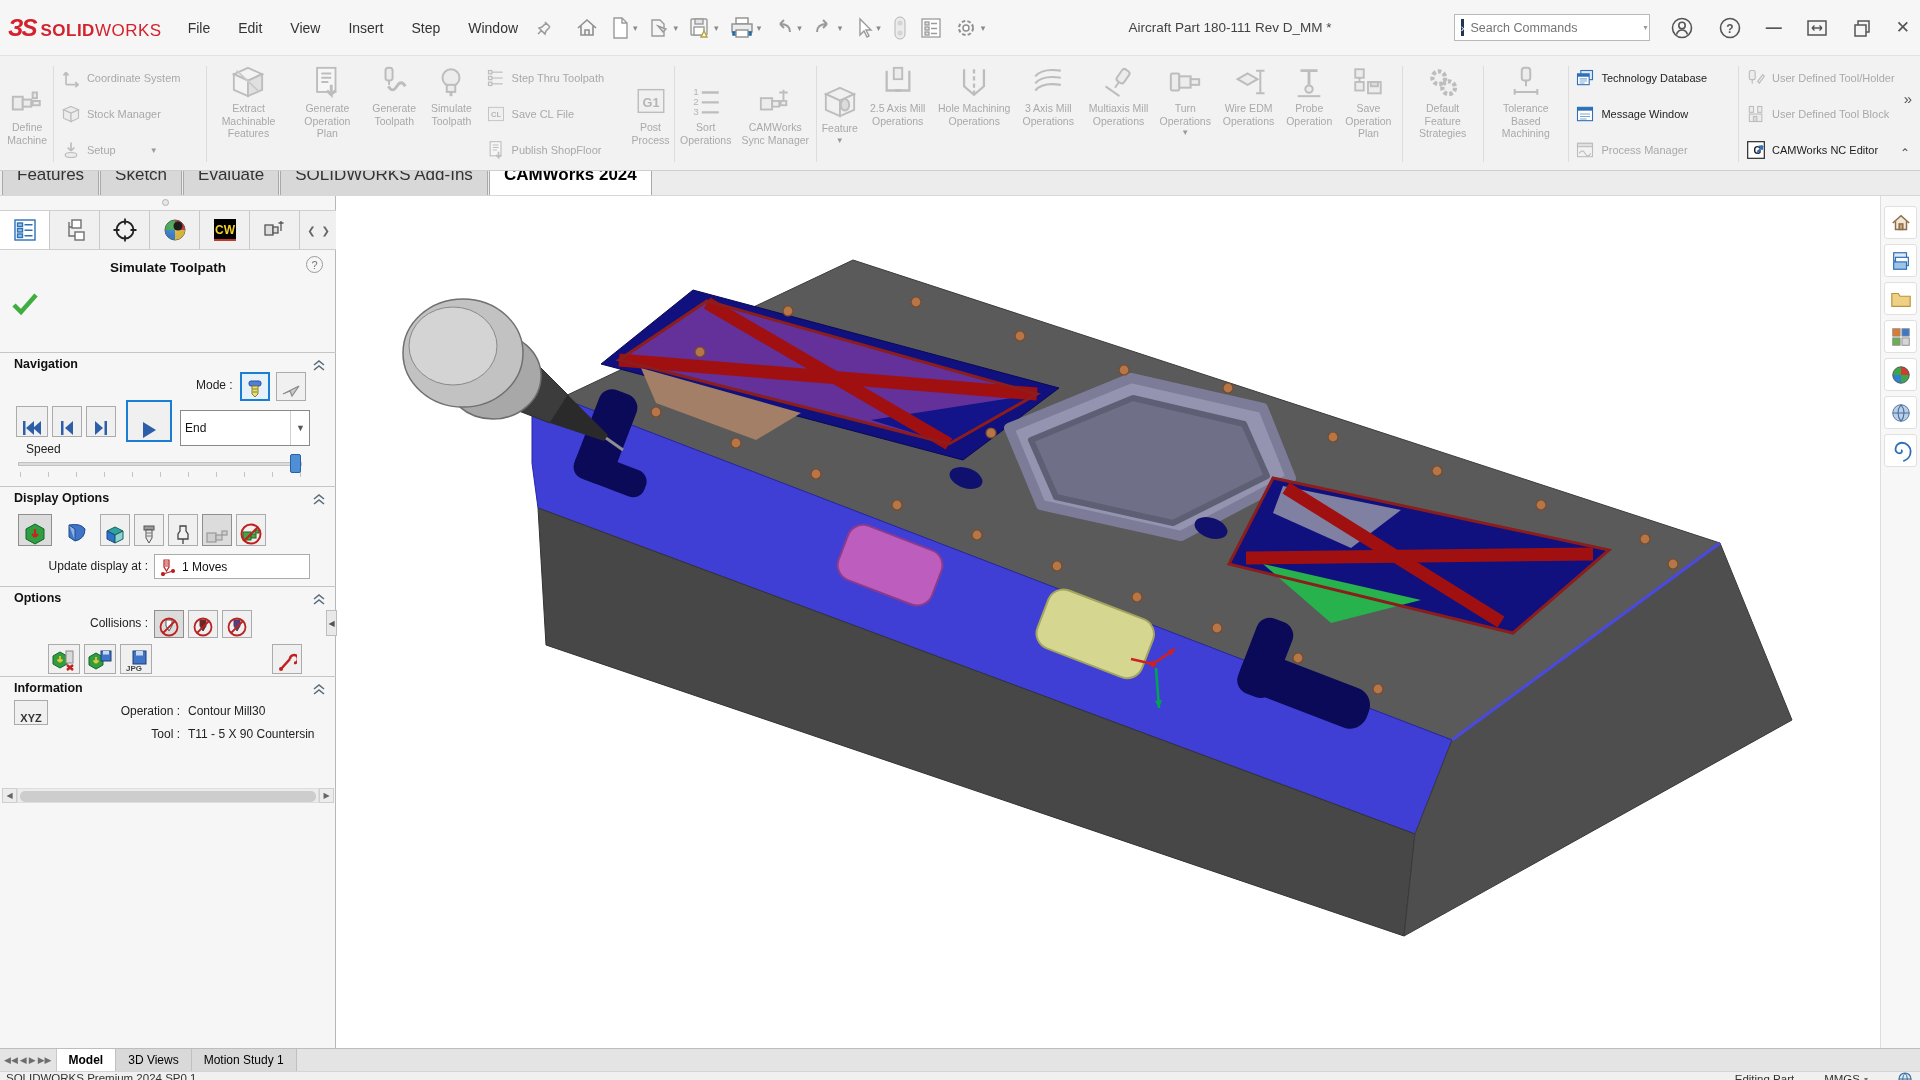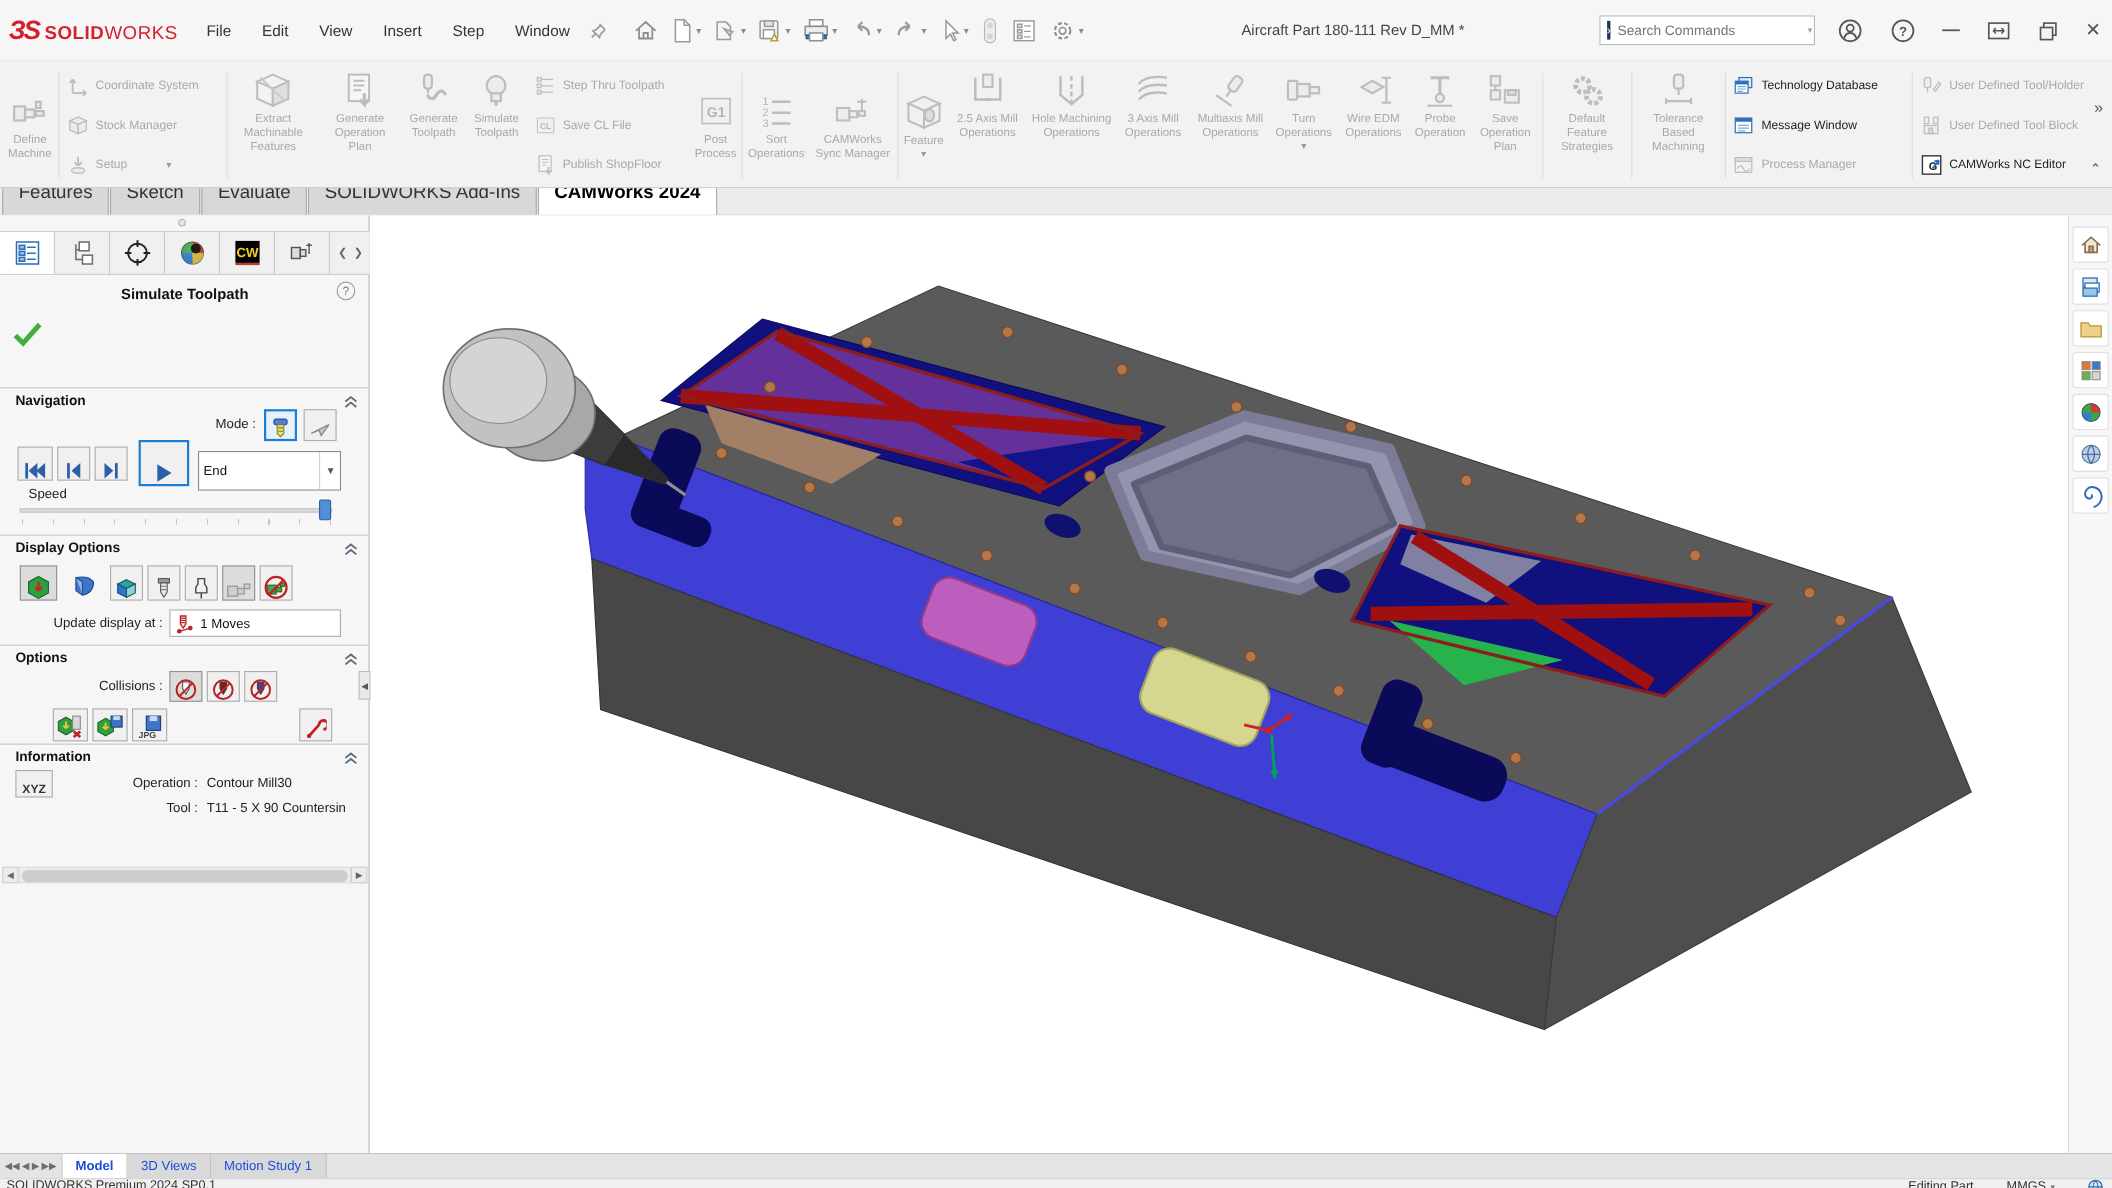--- a/index.html
+++ b/index.html
@@ -90,21 +90,21 @@
 
   
   .taskpane { position:absolute; right:0; top:0; width:40px; height:852px; background:#f7f7f7; border-left:1px solid #ddd;
     display:flex; flex-direction:column; align-items:center; padding-top:10px; gap:5px; }
   .tptile { width:33px; height:33px; background:#fff; border:1px solid #e0e0e0; border-radius:3px;
     display:flex; align-items:center; justify-content:center; }
 
   
   .viewtabs { height:23px; background:#e4e4e4; border-top:1px solid #bdbdbd; display:flex; align-items:stretch; font-size:12px; }
   .vnav { display:flex; align-items:center; gap:2px; padding:0 4px; color:#6e6e6e; font-size:9px; border-right:1px solid #c9c9c9;}
-  .vtab { display:flex; align-items:center; padding:0 12px; border-right:1px solid #c0c0c0; color:#1d4ed8; background:#d9d9d9;}
+  .vtab { display:flex; align-items:center; padding:0 12px; border-right:1px solid #c0c0c0; color:#000000; background:#d9d9d9;}
   .vtab.active { background:#ffffff; font-weight:bold; }
 
   
   .statusbar { position:relative; height:16px; background:#f0f0f0; border-top:1px solid #d4d4d4;
     font-size:11.5px; color:#333; display:flex; align-items:flex-start; padding:0 6px; }
   .sb-right { position:absolute; right:8px; display:flex; align-items:center; gap:30px; }
   .sb-units { display:flex; align-items:center; gap:4px; }
 </style>
 </head>
 <body>

